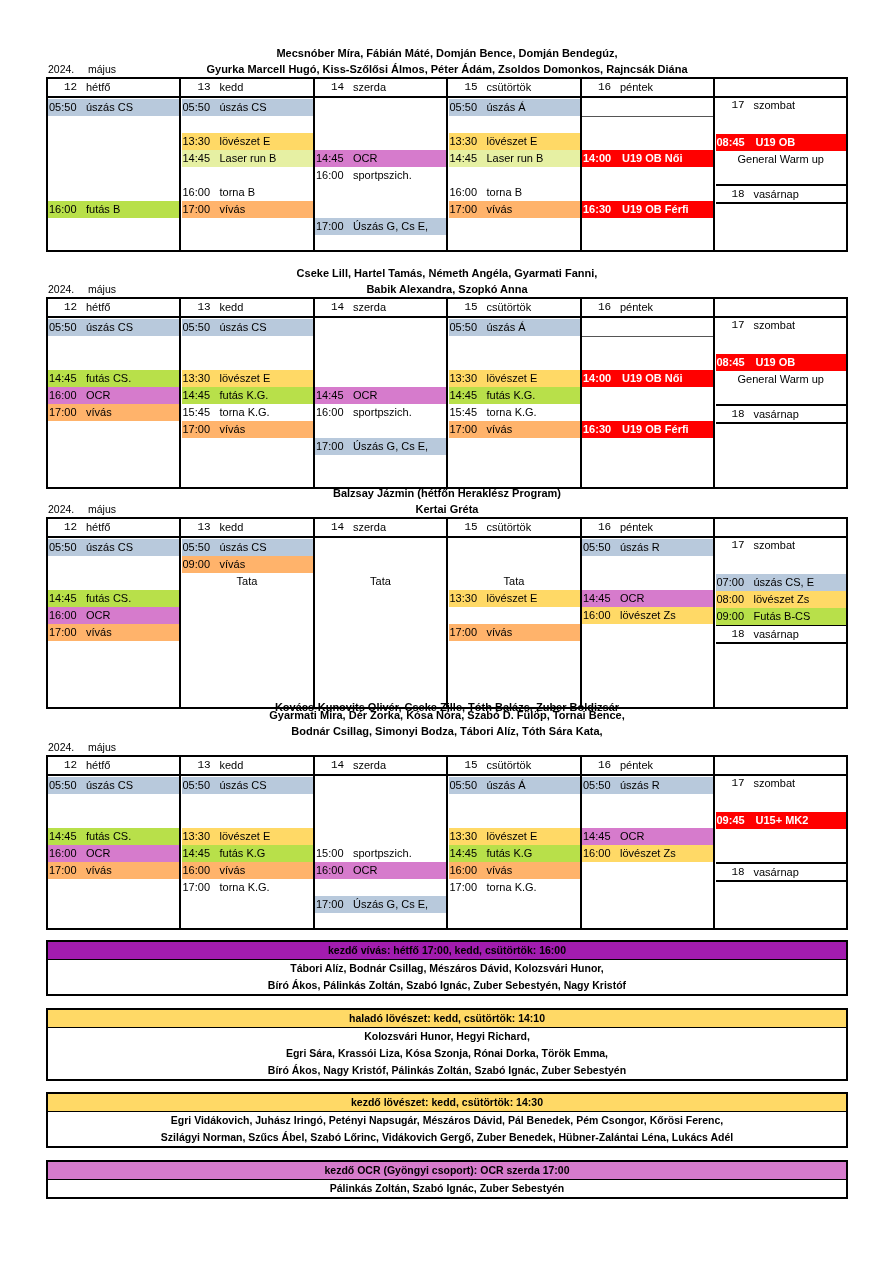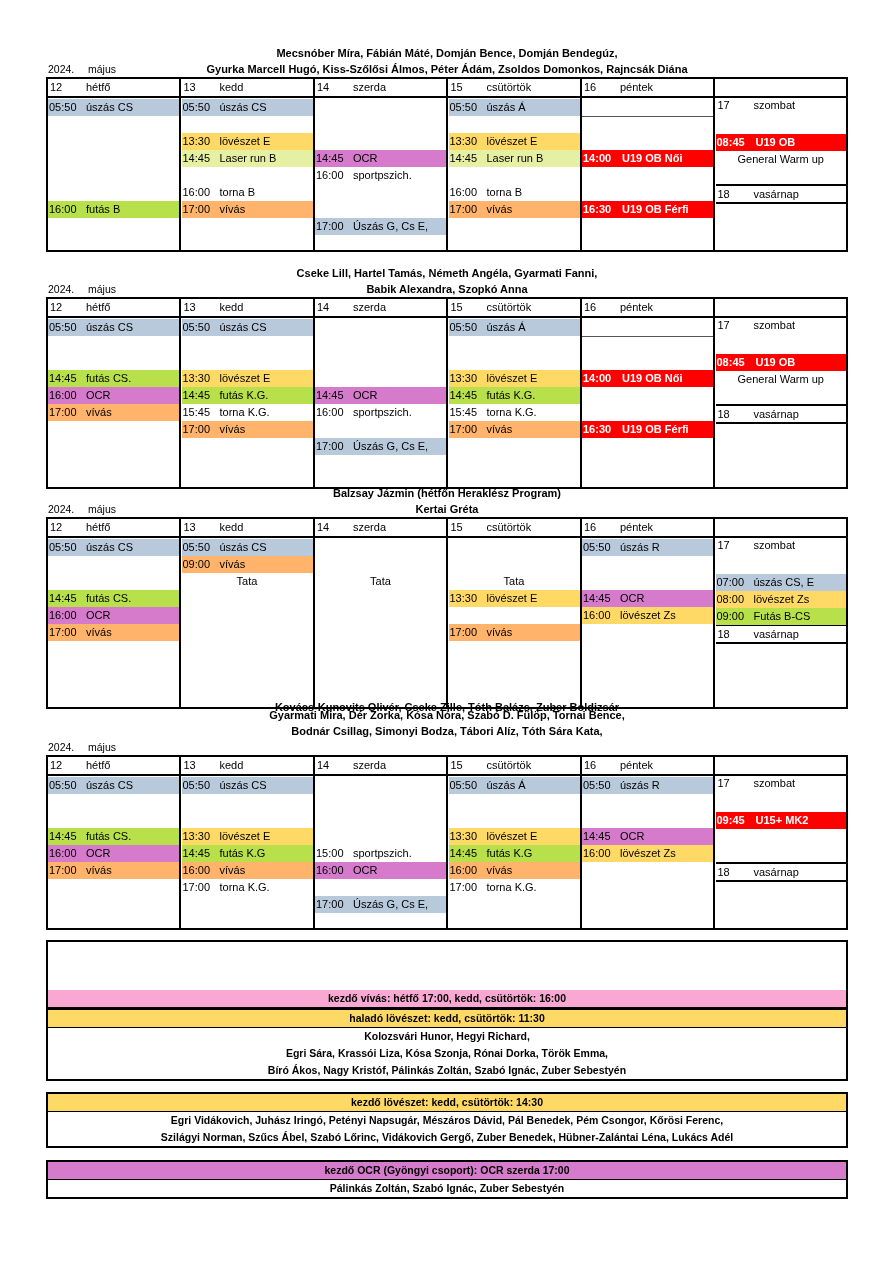--- a/index.html
+++ b/index.html
@@ -5,21 +5,21 @@
   html,body{margin:0;padding:0;background:#fff;}
   body{width:893px;height:1263px;position:relative;font-family:"Liberation Sans",sans-serif;color:#000;overflow:hidden;}
   .group-title{position:absolute;left:46px;width:802px;text-align:center;font-weight:bold;font-size:11px;line-height:16px;}
   .year{position:absolute;left:48px;font-size:10.5px;}
   .year span{display:inline-block;}
   .year .y1{width:40px;}
   .sched{position:absolute;left:46px;width:802px;border:2px solid #000;box-sizing:border-box;}
   .col{position:absolute;top:0;bottom:0;width:133px;border-right:2px solid #000;box-sizing:border-box;}
   .col:last-child{border-right:none;margin-top:18px;}
   .daycell{position:absolute;left:0;width:100%;height:17px;font-size:11px;line-height:17px;}
-  .daycell .n{position:absolute;left:2px;}
+  .daycell .n{position:absolute;left:16px;font-family:Liberation Mono, monospace;}
   .daycell .d{position:absolute;left:38px;}
   .ev{position:absolute;left:0;width:100%;height:17px;font-size:11px;line-height:17px;white-space:nowrap;}
   .ev .t{position:absolute;left:1px;}
   .ev .l{position:absolute;left:38px;}
   .ev.center .l{left:0;width:100%;text-align:center;}
   .ev.red{color:#fff;font-weight:bold;}
   .ev.red .l{left:40px;}
   .box{position:absolute;left:46px;width:802px;border:2px solid #000;box-sizing:border-box;}
   .box .bh{height:17px;line-height:17px;text-align:center;font-weight:bold;font-size:10.5px;border-bottom:1px solid #000;}
   .box .bl{height:17px;line-height:17px;text-align:center;font-weight:bold;font-size:10.5px;}
@@ -526,25 +526,26 @@
           <span class="n">18</span>
           <span class="d">vasárnap</span>
         </div>
         <div class="ev red" style="top: 37px; background: rgb(255, 0, 0);">
           <span class="t">09:45</span>
           <span class="l">U15+ MK2</span>
         </div>
       </div>
     </div>
     <div class="box" style="top: 940px;">
-      <div class="bh" style="background: #f9a8d4; margin-top: 48px;">kezdő vívás: hétfő 17:00,  kedd, csütörtök: 16:00</div>
+      <div class="bh" style="background: #a21caf;">kezdő vívás: hétfő 17:00,  kedd, csütörtök: 16:00</div>
+      <div class="bl">Tábori Alíz, Bodnár Csillag, Mészáros Dávid, Kolozsvári Hunor,</div>
       <div class="bl">Bíró Ákos, Pálinkás Zoltán, Szabó Ignác, Zuber Sebestyén, Nagy Kristóf</div>
     </div>
     <div class="box" style="top: 1008px;">
-      <div class="bh" style="background: rgb(255, 217, 102);">haladó lövészet: kedd, csütörtök: 11:30</div>
+      <div class="bh" style="background: rgb(255, 217, 102);">haladó lövészet: kedd, csütörtök: 14:10</div>
       <div class="bl">Kolozsvári Hunor, Hegyi Richard,</div>
       <div class="bl">Egri Sára, Krassói Liza, Kósa Szonja, Rónai Dorka, Török Emma,</div>
       <div class="bl">Bíró Ákos, Nagy Kristóf, Pálinkás Zoltán, Szabó Ignác, Zuber Sebestyén</div>
     </div>
     <div class="box" style="top: 1092px;">
       <div class="bh" style="background: rgb(255, 217, 102);">kezdő lövészet: kedd, csütörtök: 14:30</div>
       <div class="bl">Egri Vidákovich, Juhász Iringó, Petényi Napsugár, Mészáros Dávid, Pál Benedek, Pém Csongor, Kőrösi Ferenc,</div>
       <div class="bl">Szilágyi Norman, Szűcs Ábel, Szabó Lőrinc, Vidákovich Gergő, Zuber Benedek, Hübner-Zalántai Léna, Lukács Adél</div>
     </div>
     <div class="box" style="top: 1160px;">

